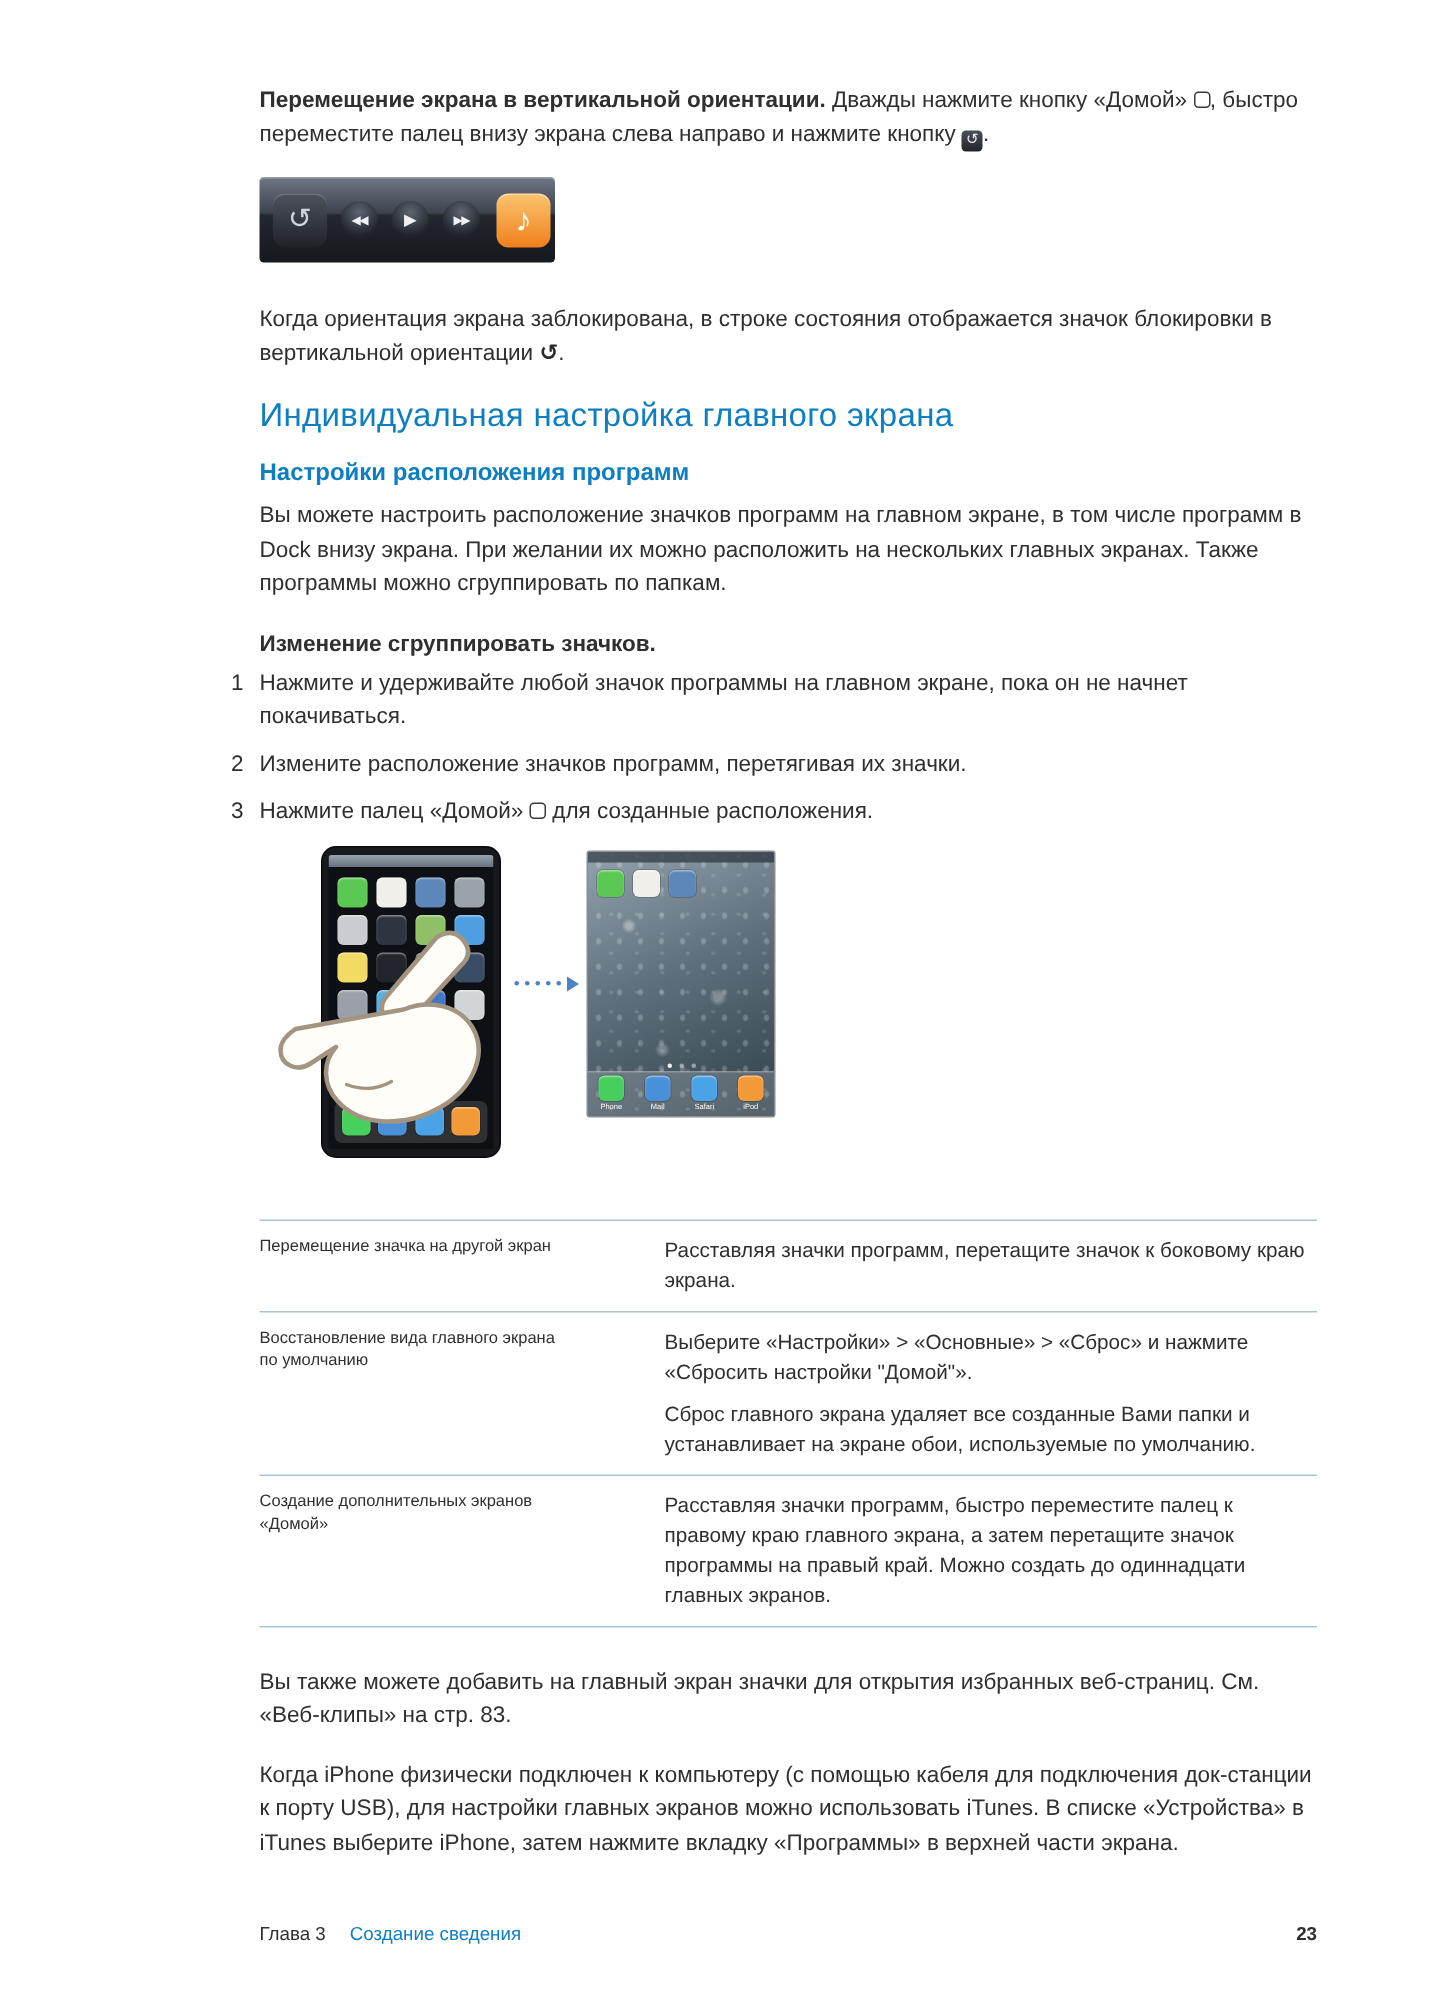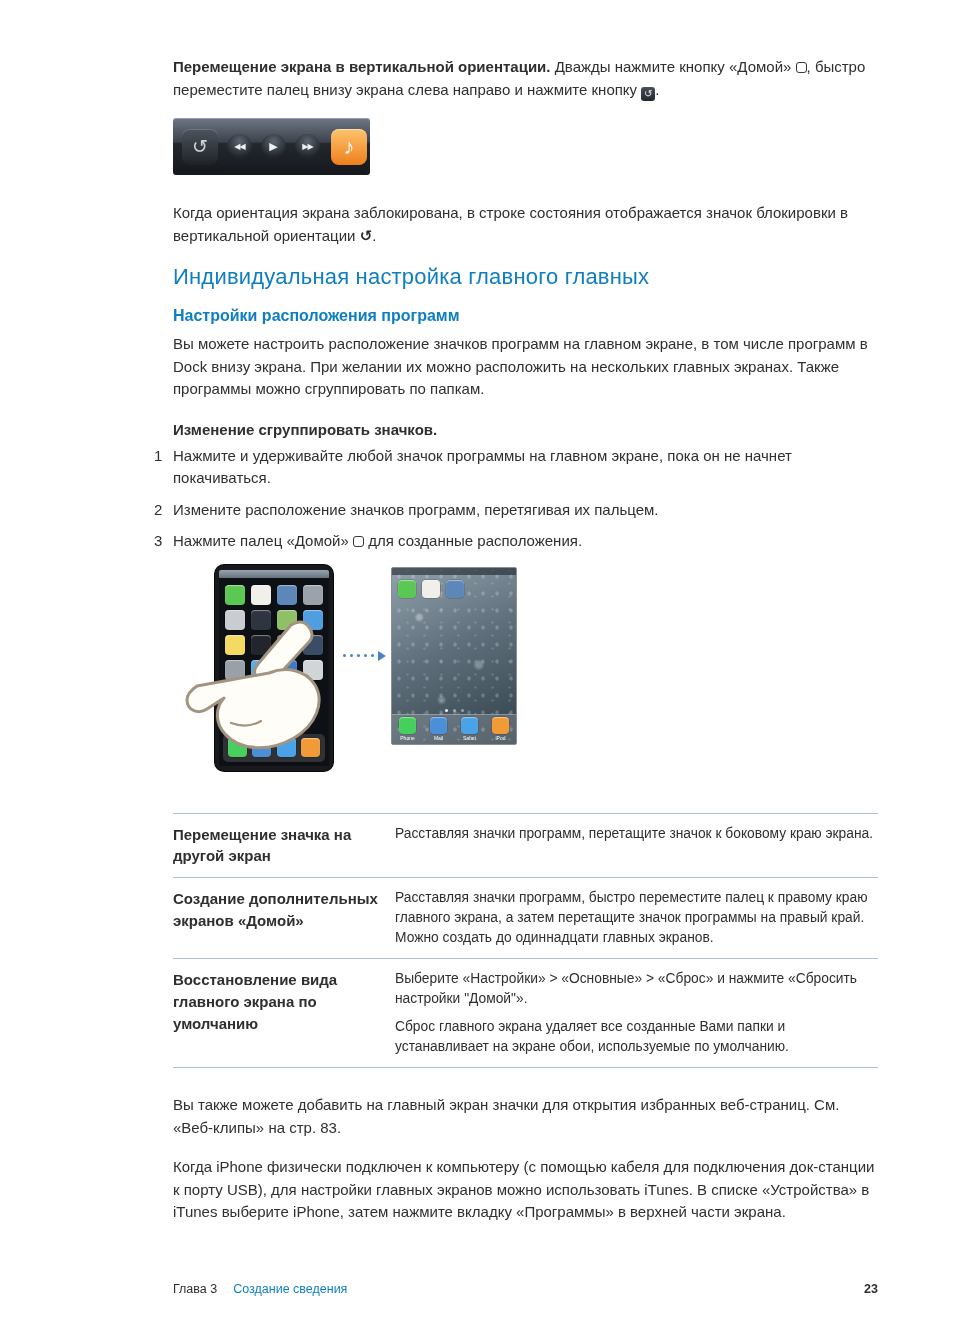--- a/index.html
+++ b/index.html
@@ -89,23 +89,23 @@
   .page-dots i.dim{background:rgba(255,255,255,.45);}
   .dock-right{position:absolute;left:0;right:0;bottom:0;height:30px;
               background:rgba(255,255,255,.18);border-top:1px solid rgba(255,255,255,.25);
               display:flex;align-items:center;justify-content:space-around;}
   .dock-right .grid-cell{display:flex;flex-direction:column;align-items:center;gap:1px;}
   .dock-right .app-icon{width:17px;height:17px;}
   
   .info-table{margin:6px 0 26px 0;}
   .t-row{display:flex;border-top:1px solid var(--rule);padding:10px 0;}
   .t-row:last-child{border-bottom:1px solid var(--rule);}
-  .t-label{width:222px;flex:0 0 222px;font-size:15px;font-weight:bold;line-height:1.45;padding-right:14px;}
+  .t-label{width:222px;flex:0 0 222px;font-size:11px;font-weight:normal;line-height:1.45;padding-right:14px;}
   .t-value{flex:1;font-size:13.8px;line-height:1.45;}
-  .t-value p{margin-bottom:8px;}
+  .t-value p{margin-bottom:8px;margin-left:48px;}
   .t-value p:last-child{margin-bottom:0;}
   
   .footer{position:absolute;left:173px;right:76px;bottom:40px;display:flex;align-items:baseline;
           font-size:12.5px;}
   .footer .chapter{font-weight:normal;}
   .footer .section-name{color:var(--accent);margin-left:16px;}
   .footer .pageno{margin-left:auto;font-weight:bold;}
 </style>
 </head>
 <body>
@@ -123,35 +123,35 @@
     <div class="mt-btn">◀◀</div>
     <div class="mt-btn play">▶</div>
     <div class="mt-btn">▶▶</div>
     <div class="mt-music">♪</div>
   </div>
 
   <p class="body after-fig"><span>Когда ориентация экрана заблокирована, в строке состояния отображается значок блокировки в вертикальной ориентации</span>
     <span class="icon-rotlock-status">↺</span><span>.</span>
   </p>
 
-  <h1 class="section">Индивидуальная настройка главного главных</h1>
+  <h1 class="section">Индивидуальная настройка главного экрана</h1>
   <h2 class="subsection">Настройки расположения программ</h2>
 
   <p class="body">Вы можете настроить расположение значков программ на главном экране, в том числе программ в Dock внизу экрана. При желании их можно расположить на нескольких главных экранах. Также программы можно сгруппировать по папкам.</p>
 
   <p class="task">Изменение сгруппировать значков.</p>
 
   <ol class="steps">
     <li>
       <span class="step-num">1</span>
       <span>Нажмите и удерживайте любой значок программы на главном экране, пока он не начнет покачиваться.</span>
     </li>
     <li>
       <span class="step-num">2</span>
-      <span>Измените расположение значков программ, перетягивая их пальцем.</span>
+      <span>Измените расположение значков программ, перетягивая их значки.</span>
     </li>
     <li>
       <span class="step-num">3</span>
       <span>Нажмите палец «Домой»</span>
       <span class="icon-home"></span>
       <span>для созданные расположения.</span>
     </li>
   </ol>
 
   <div class="figure2">
@@ -290,32 +290,32 @@
   </div>
 
   <div class="info-table">
     <div class="t-row">
       <div class="t-label">Перемещение значка на другой экран</div>
       <div class="t-value">
         <p>Расставляя значки программ, перетащите значок к боковому краю экрана.</p>
       </div>
     </div>
     <div class="t-row">
-      <div class="t-label">Создание дополнительных экранов «Домой»</div>
-      <div class="t-value">
-        <p>Расставляя значки программ, быстро переместите палец к правому краю главного экрана, а затем перетащите значок программы на правый край. Можно создать до одиннадцати главных экранов.</p>
-      </div>
-    </div>
-    <div class="t-row">
       <div class="t-label">Восстановление вида главного экрана по умолчанию</div>
       <div class="t-value">
         <p>Выберите «Настройки» &gt; «Основные» &gt; «Сброс» и нажмите «Сбросить настройки "Домой"».</p>
         <p>Сброс главного экрана удаляет все созданные Вами папки и устанавливает на экране обои, используемые по умолчанию.</p>
       </div>
     </div>
+    <div class="t-row">
+      <div class="t-label">Создание дополнительных экранов «Домой»</div>
+      <div class="t-value">
+        <p>Расставляя значки программ, быстро переместите палец к правому краю главного экрана, а затем перетащите значок программы на правый край. Можно создать до одиннадцати главных экранов.</p>
+      </div>
+    </div>
   </div>
 
   <p class="body">Вы также можете добавить на главный экран значки для открытия избранных веб-страниц. См. «Веб-клипы» на стр. 83.</p>
   <p class="body">Когда iPhone физически подключен к компьютеру (с помощью кабеля для подключения док-станции к порту USB), для настройки главных экранов можно использовать iTunes. В списке «Устройства» в iTunes выберите iPhone, затем нажмите вкладку «Программы» в верхней части экрана.</p>
 
   <div class="footer">
     <span class="chapter">Глава 3</span>
     <span class="section-name">Создание сведения</span>
     <span class="pageno">23</span>
   </div>

